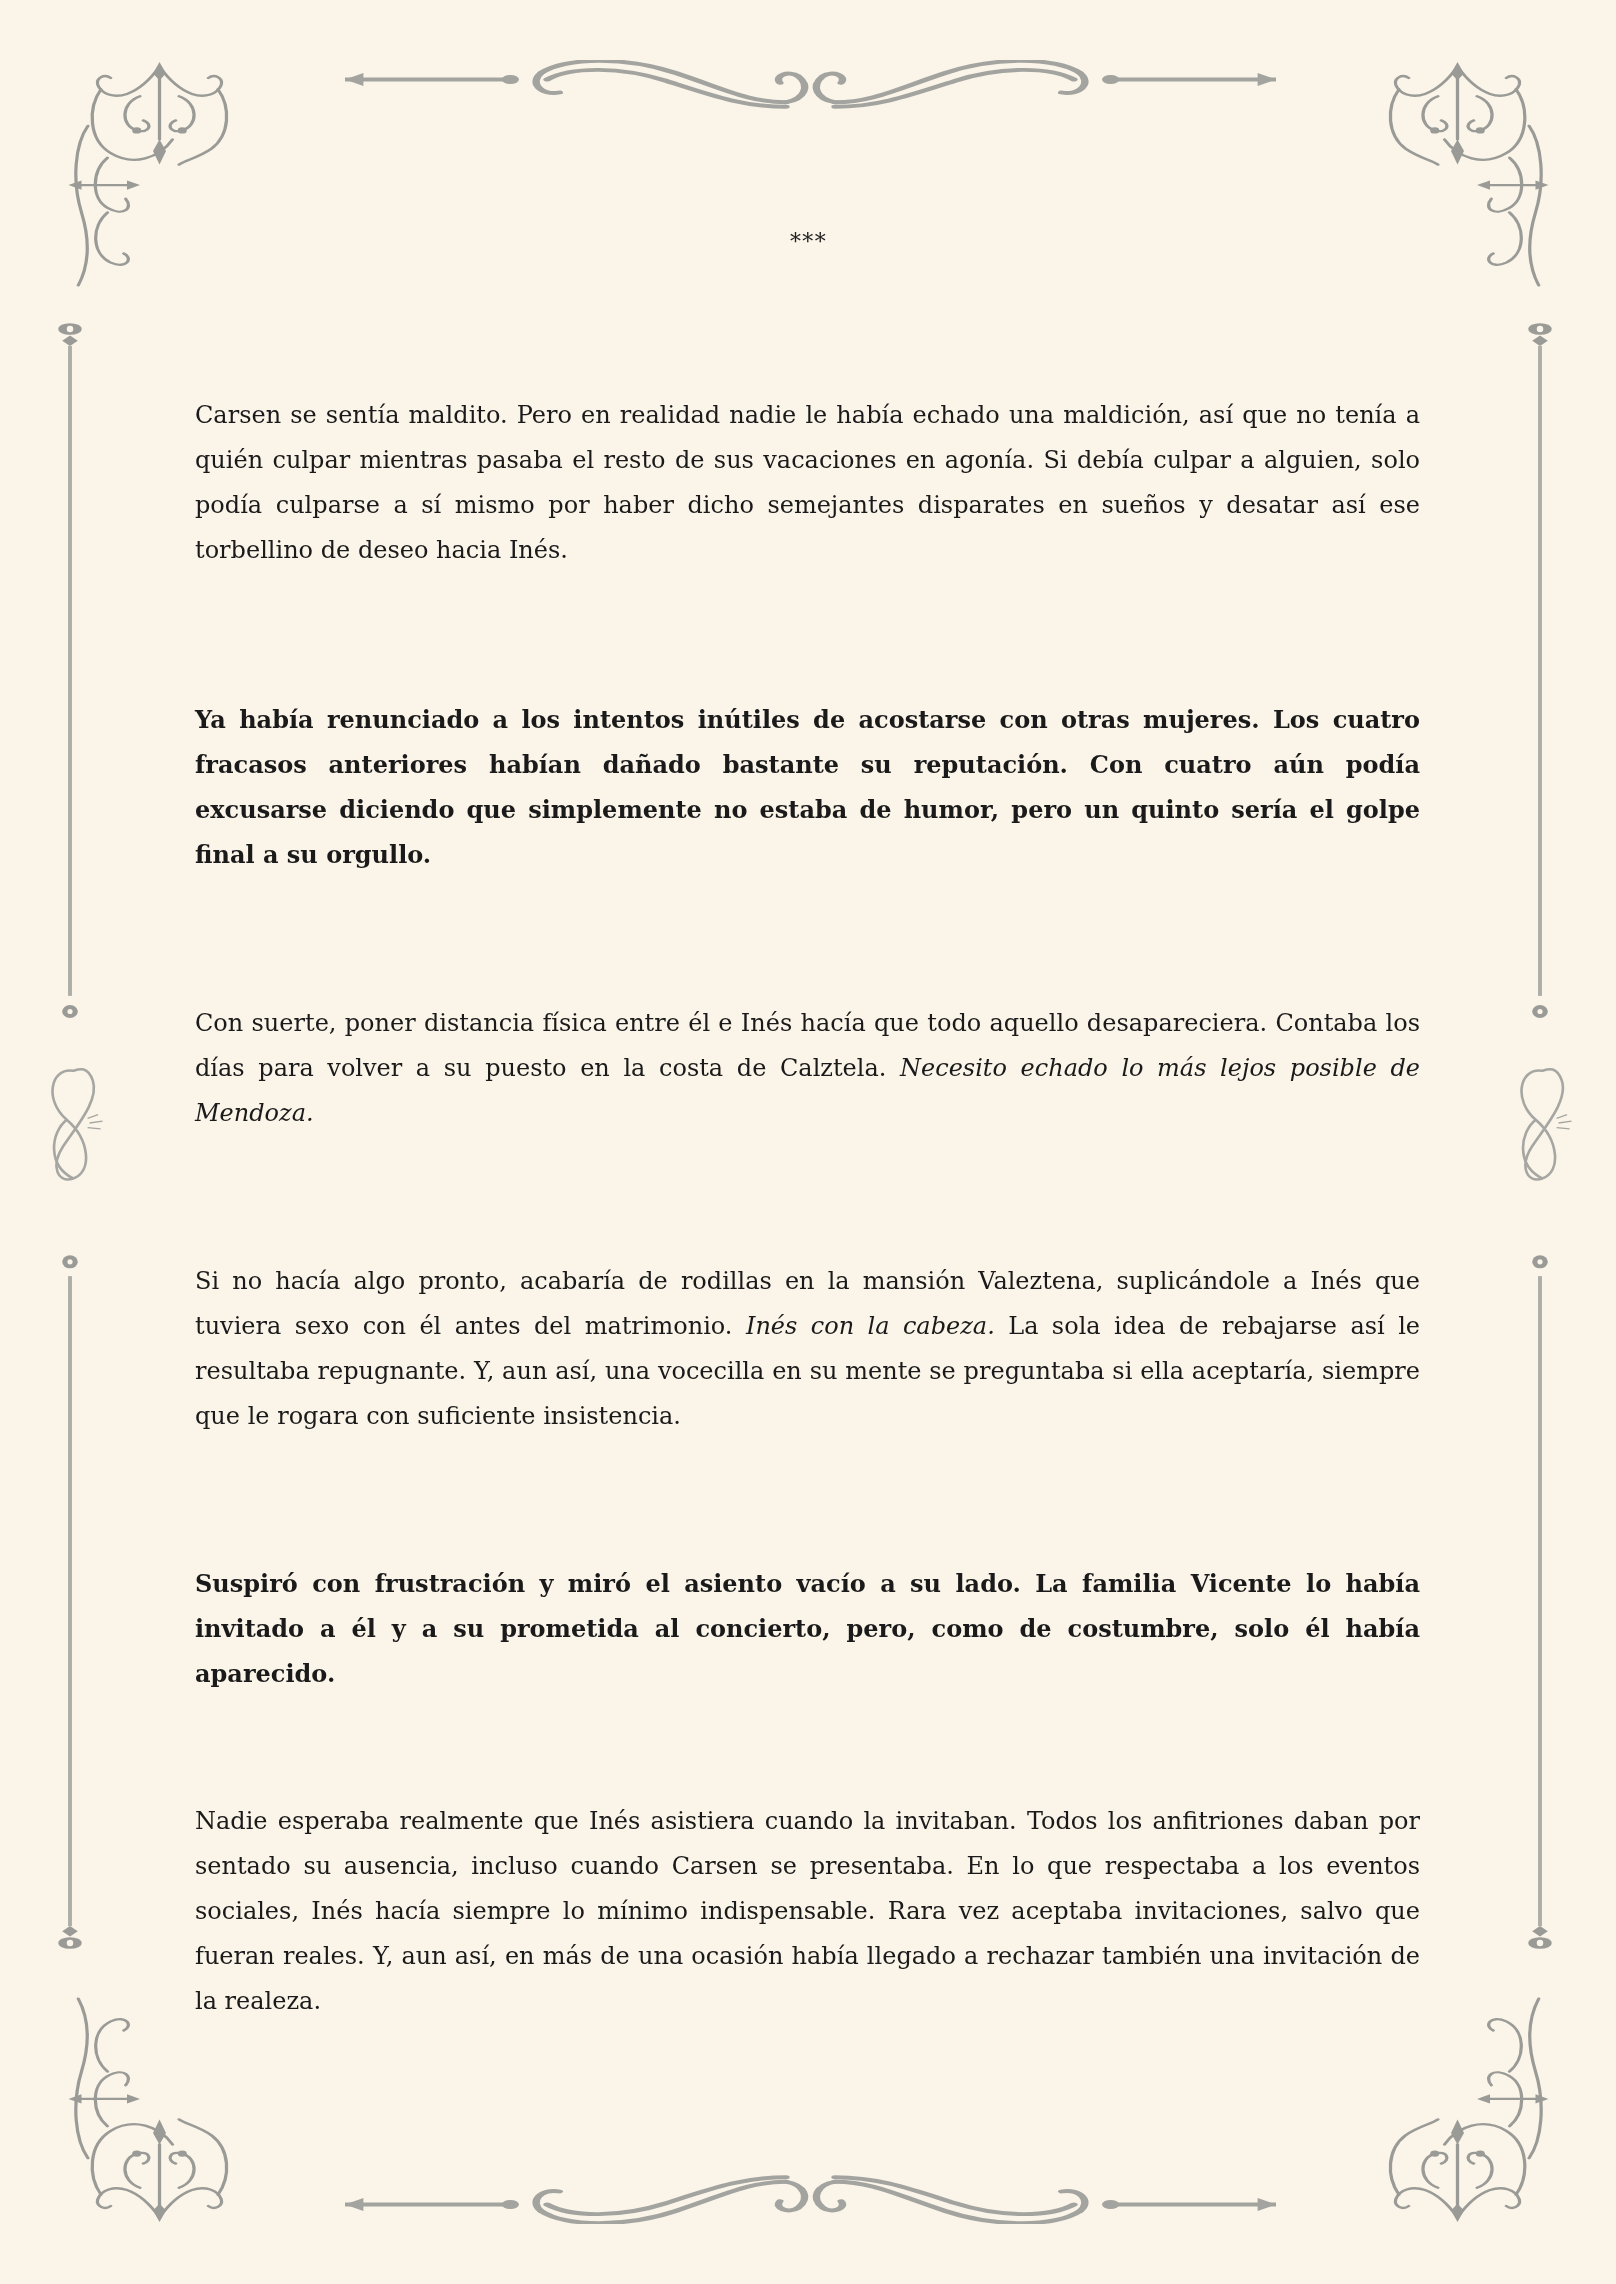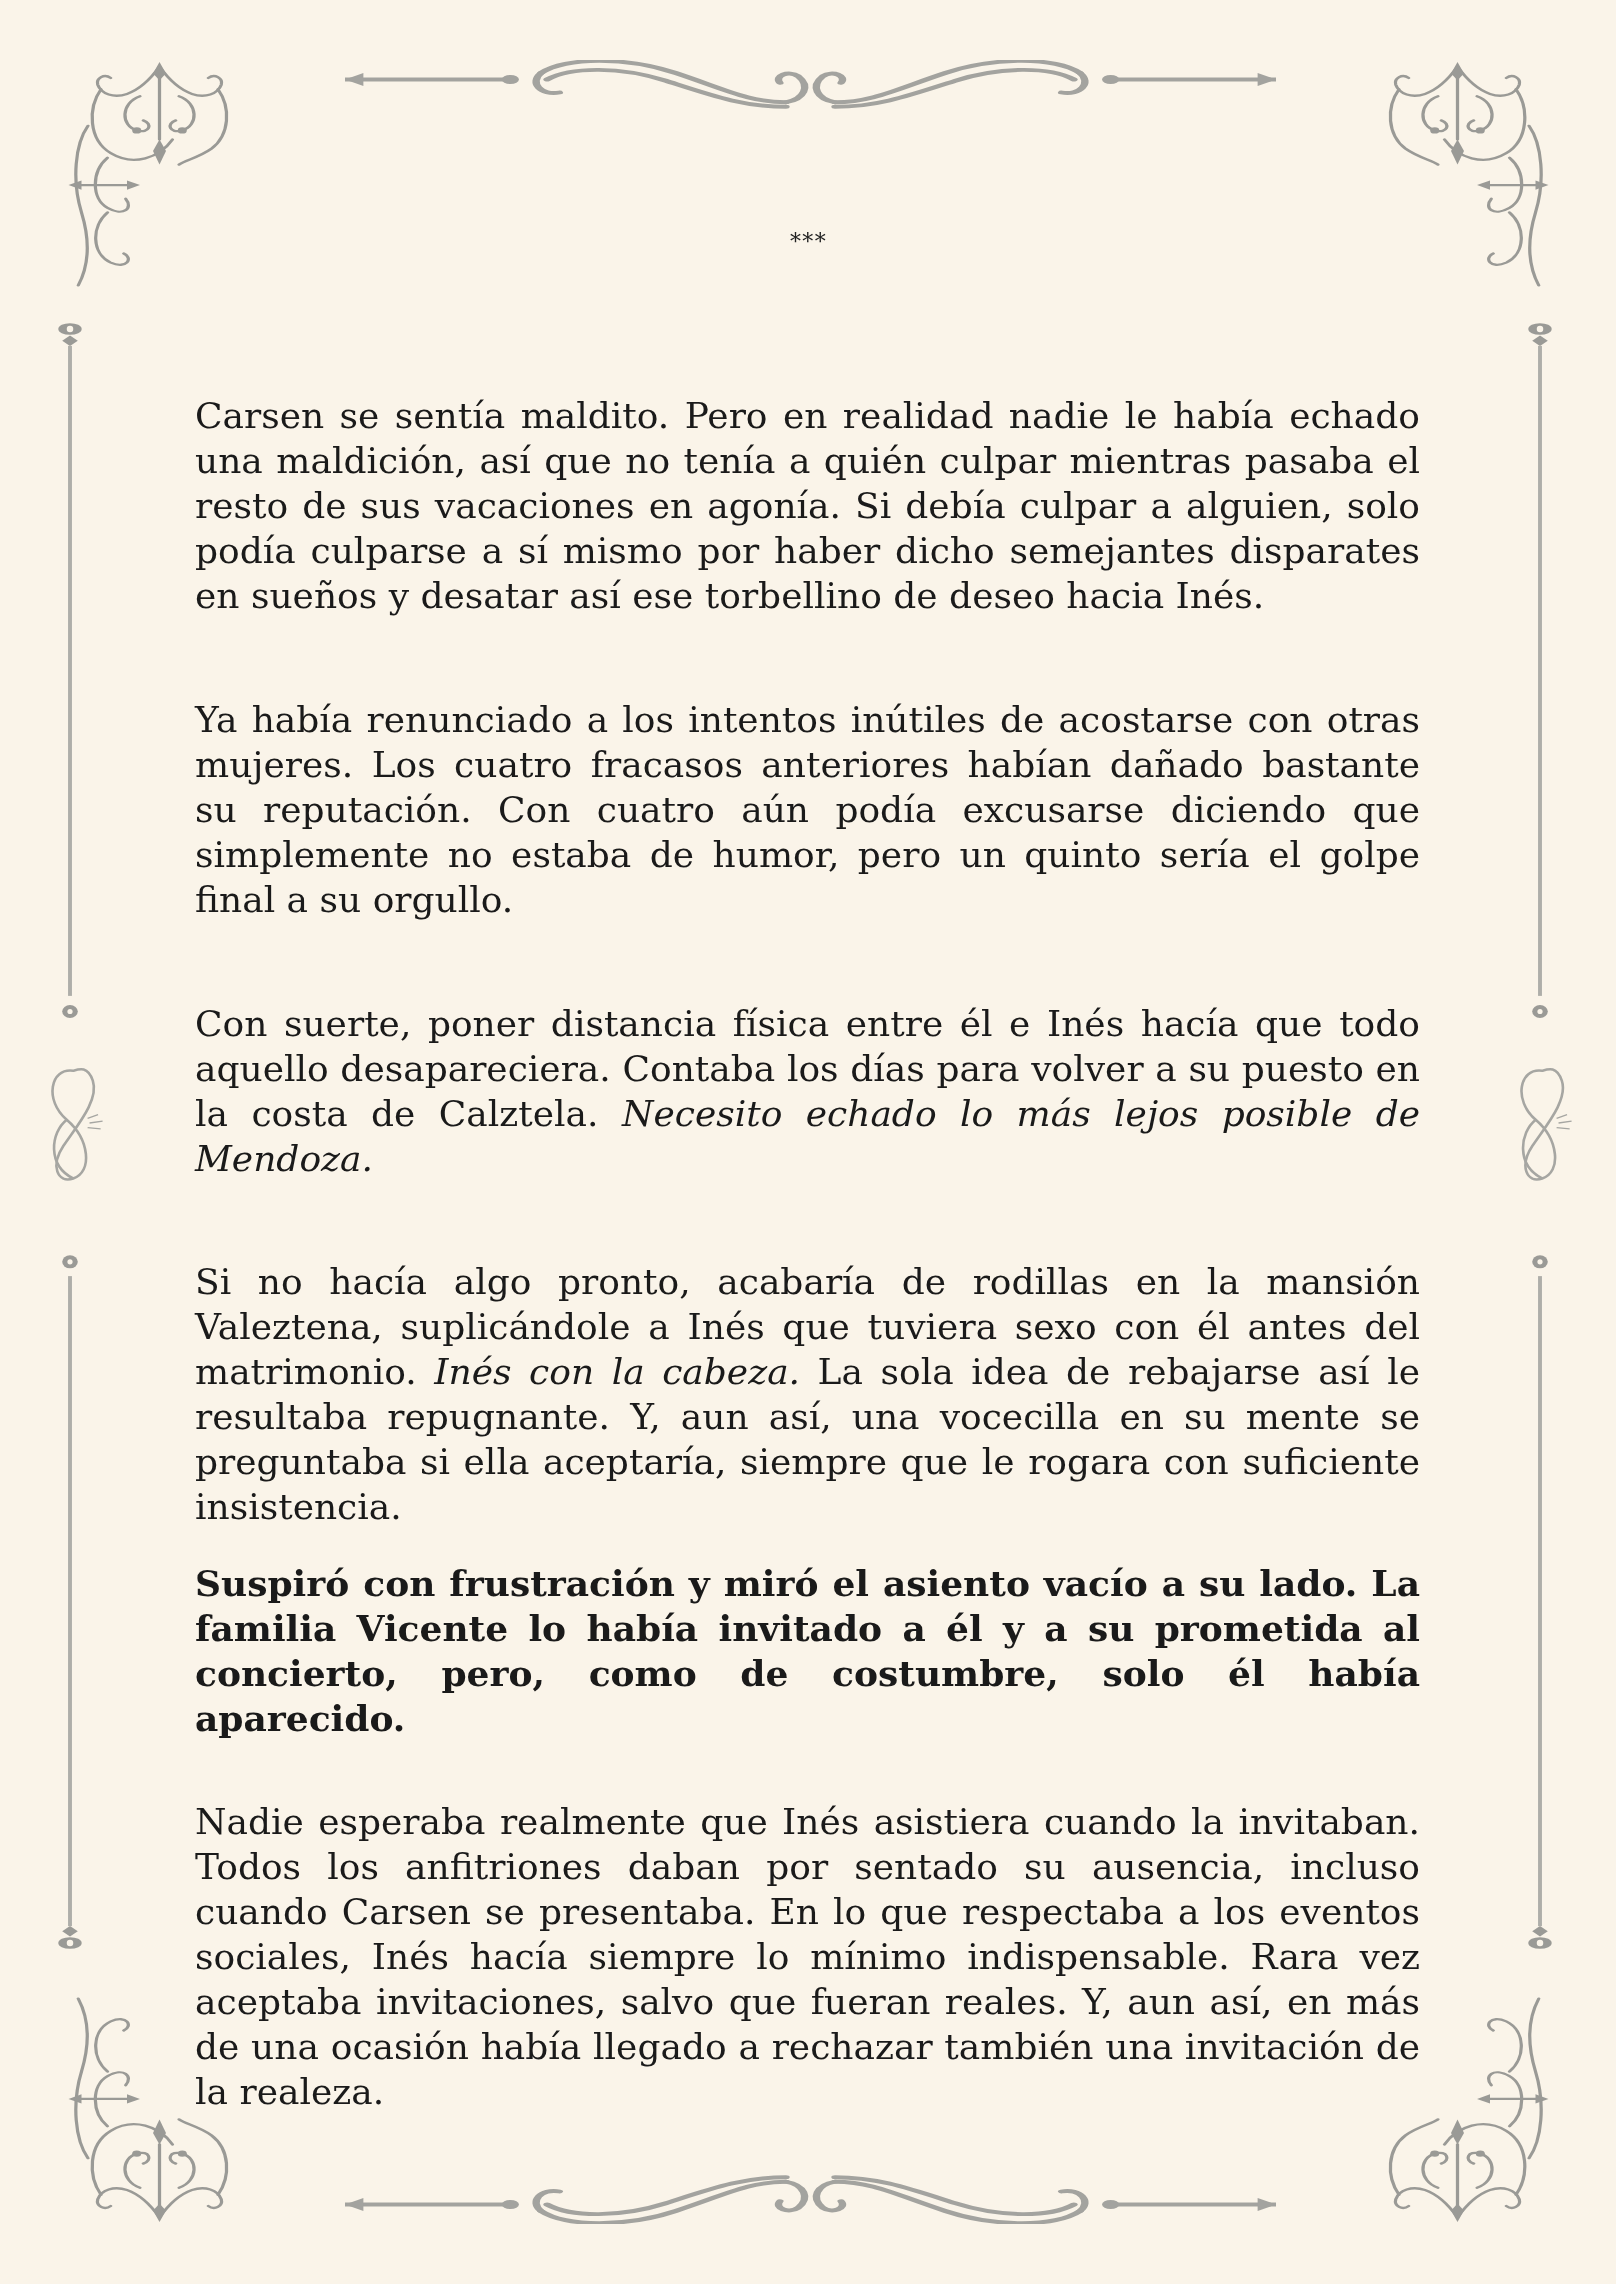--- a/index.html
+++ b/index.html
@@ -8,21 +8,21 @@
     font-family:"DejaVu Serif", "Liberation Serif", serif; color:#1a1a1a;
   }
   .orn { position:absolute; }
   .orn svg { display:block; }
   .sep {
     position:absolute; left:0; width:1617px; top:229px; text-align:center;
     font-size:22px; letter-spacing:1.3px; color:#222;
   }
   .para {
     position:absolute; left:195px; width:1225px; margin:0;
-    font-size:36px; line-height:45px; text-align:justify; text-align-last:left;
+    font-size:24px; line-height:45px; text-align:justify; text-align-last:left;
     hyphens:none;
   }
   .para i { font-style:italic; }
 </style>
 </head>
 <body>
 
 <svg width="0" height="0" style="position:absolute">
   <defs>
     <g id="corner">
@@ -175,21 +175,21 @@
       <circle cx="20" cy="22" r="4" fill="#faf4e9"></circle>
     </svg>
 </div>
 
 <div class="sep">***</div>
 
 <p class="para" style="top:393px;">
   <span>Carsen se sentía maldito. Pero en realidad nadie le había echado una maldición, así que no tenía a quién culpar mientras pasaba el resto de sus vacaciones en agonía. Si debía culpar a alguien, solo podía culparse a sí mismo por haber dicho semejantes disparates en sueños y desatar así ese torbellino de deseo hacia Inés.</span>
 </p>
 
-<p class="para" style="top:697px;">
+<p class="para" style="top:697px;font-weight:bold;">
   <span>Ya había renunciado a los intentos inútiles de acostarse con otras mujeres. Los cuatro fracasos anteriores habían dañado bastante su reputación. Con cuatro aún podía excusarse diciendo que simplemente no estaba de humor, pero un quinto sería el golpe final a su orgullo.</span>
 </p>
 
 <p class="para" style="top:1001px;">
   <span>Con suerte, poner distancia física entre él e Inés hacía que todo aquello desapareciera. Contaba los días para volver a su puesto en la costa de Calztela. </span><i>Necesito echado lo más lejos posible de Mendoza.</i>
 </p>
 
 <p class="para" style="top:1259px;">
   <span>Si no hacía algo pronto, acabaría de rodillas en la mansión Valeztena, suplicándole a Inés que tuviera sexo con él antes del matrimonio. </span><i>Inés con la cabeza.</i><span> La sola idea de rebajarse así le resultaba repugnante. Y, aun así, una vocecilla en su mente se preguntaba si ella aceptaría, siempre que le rogara con suficiente insistencia.</span>
 </p>

